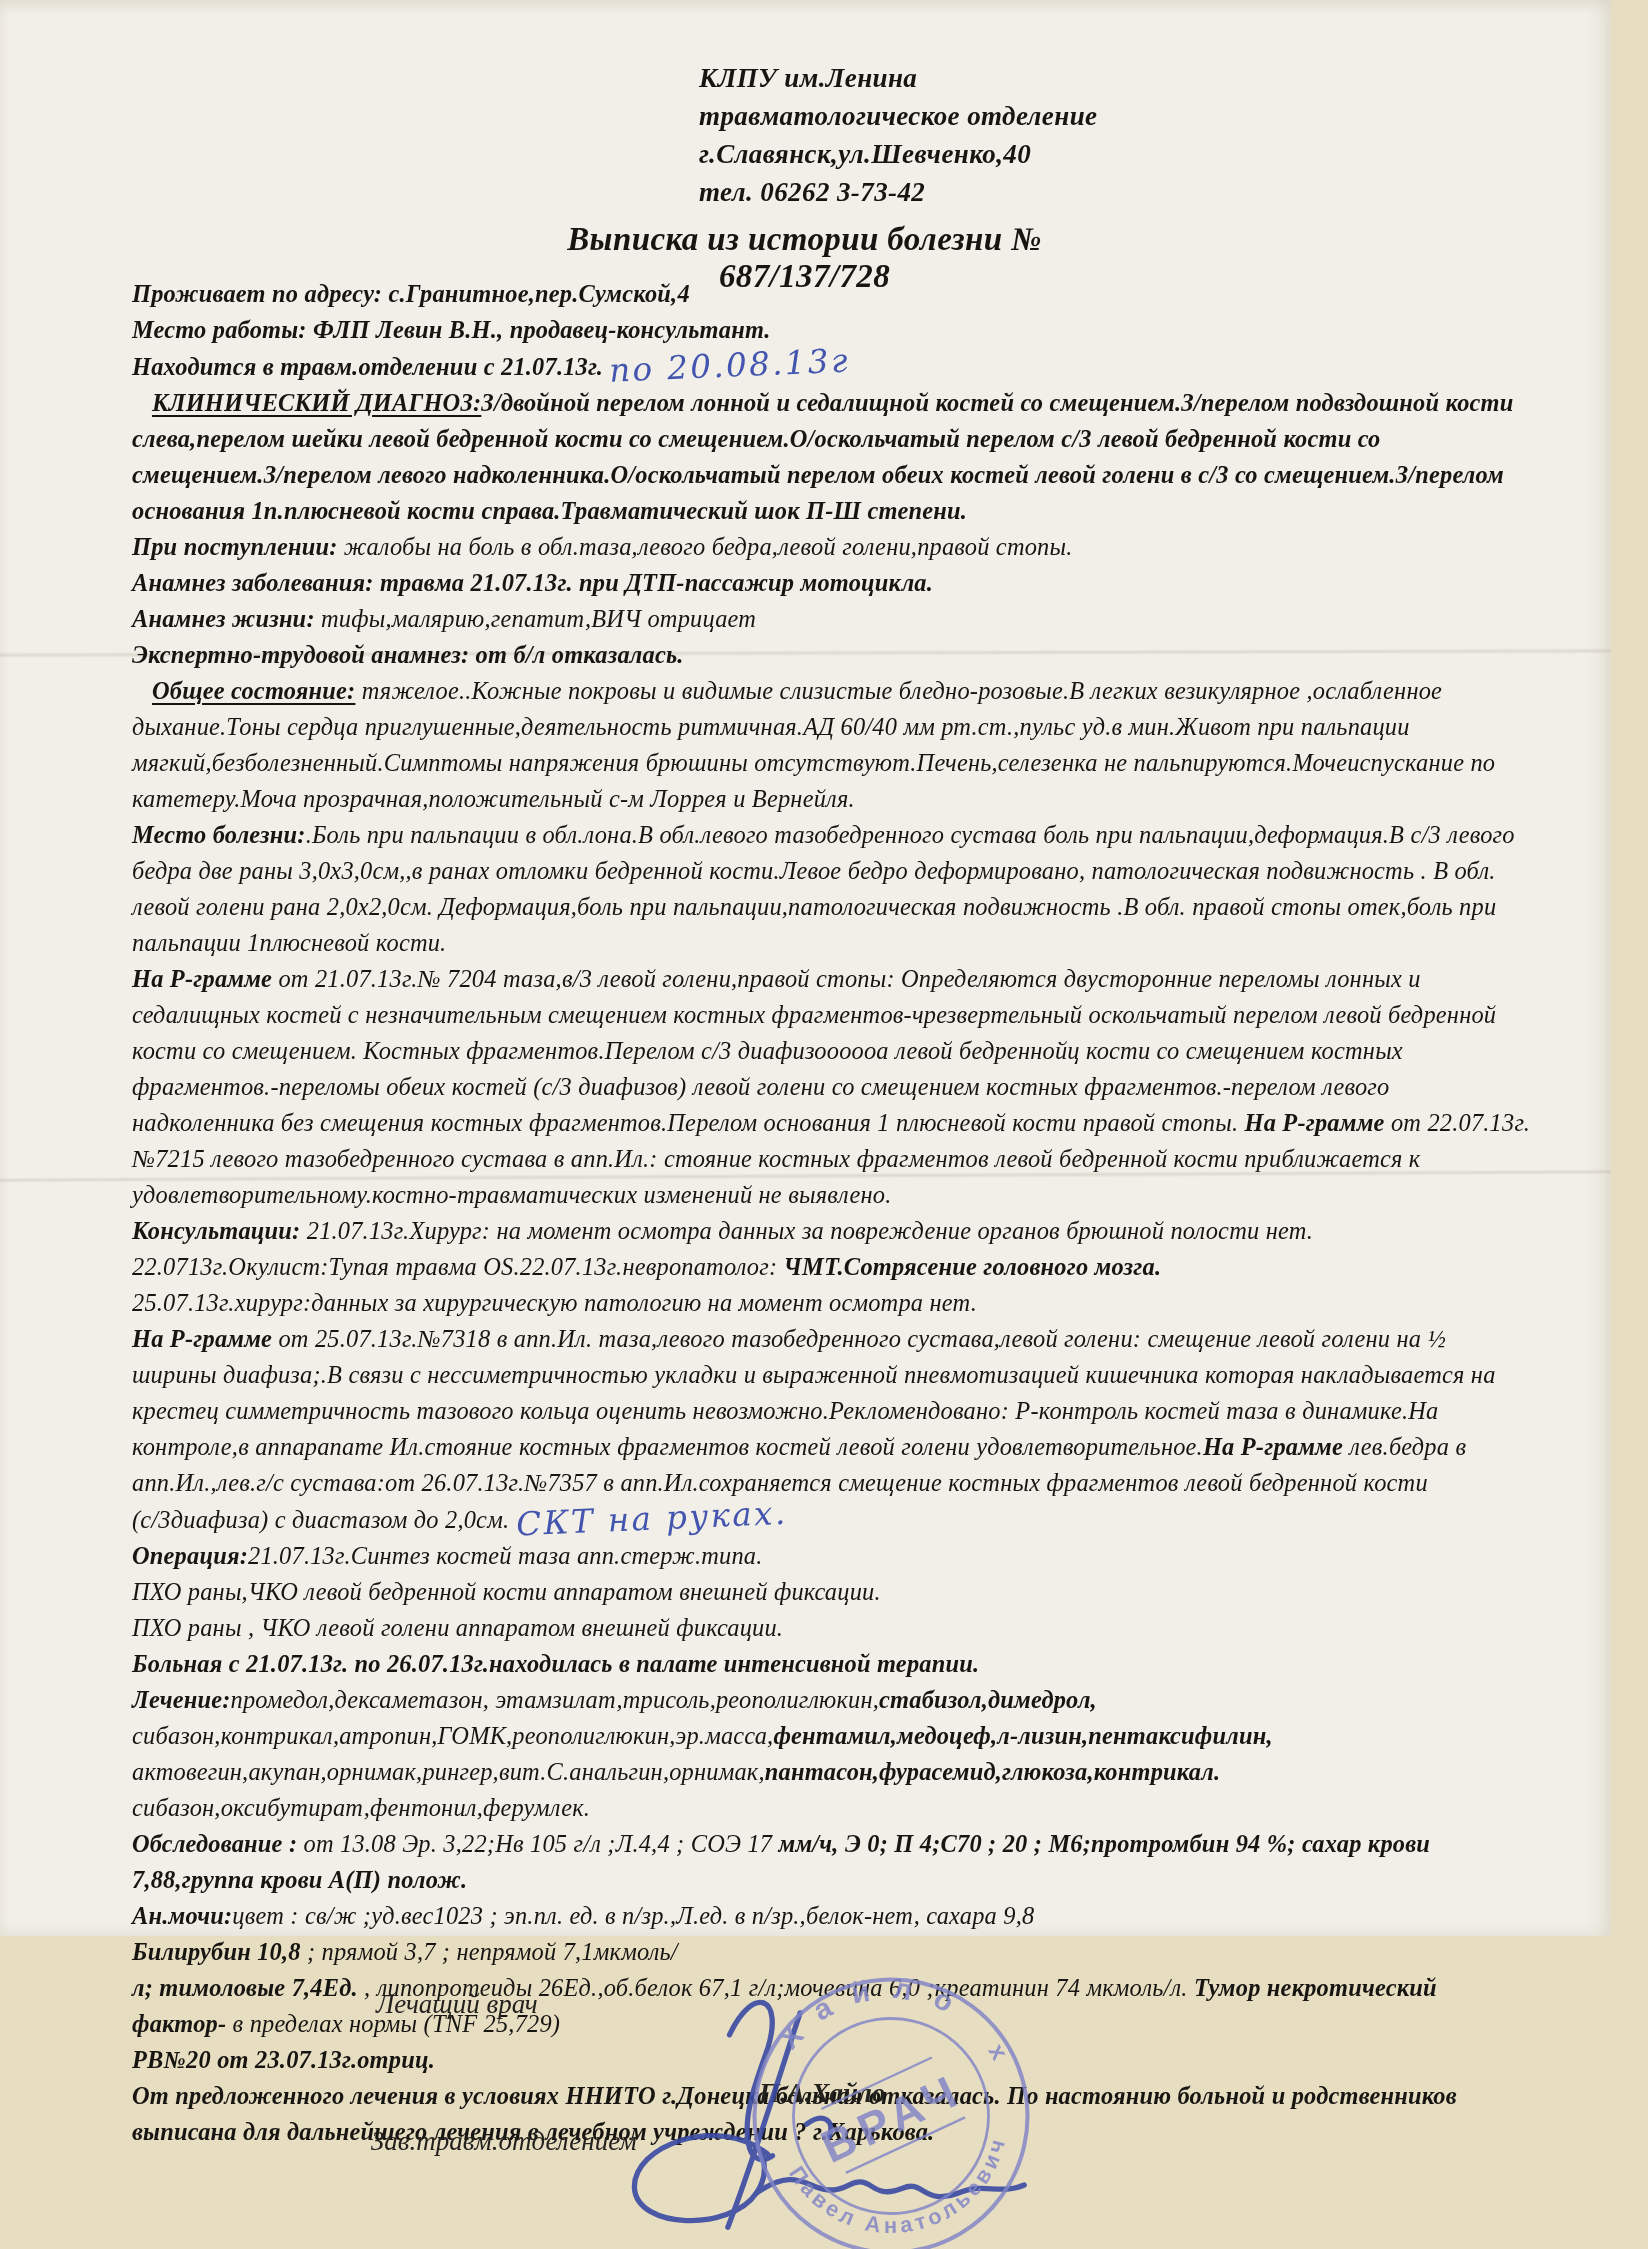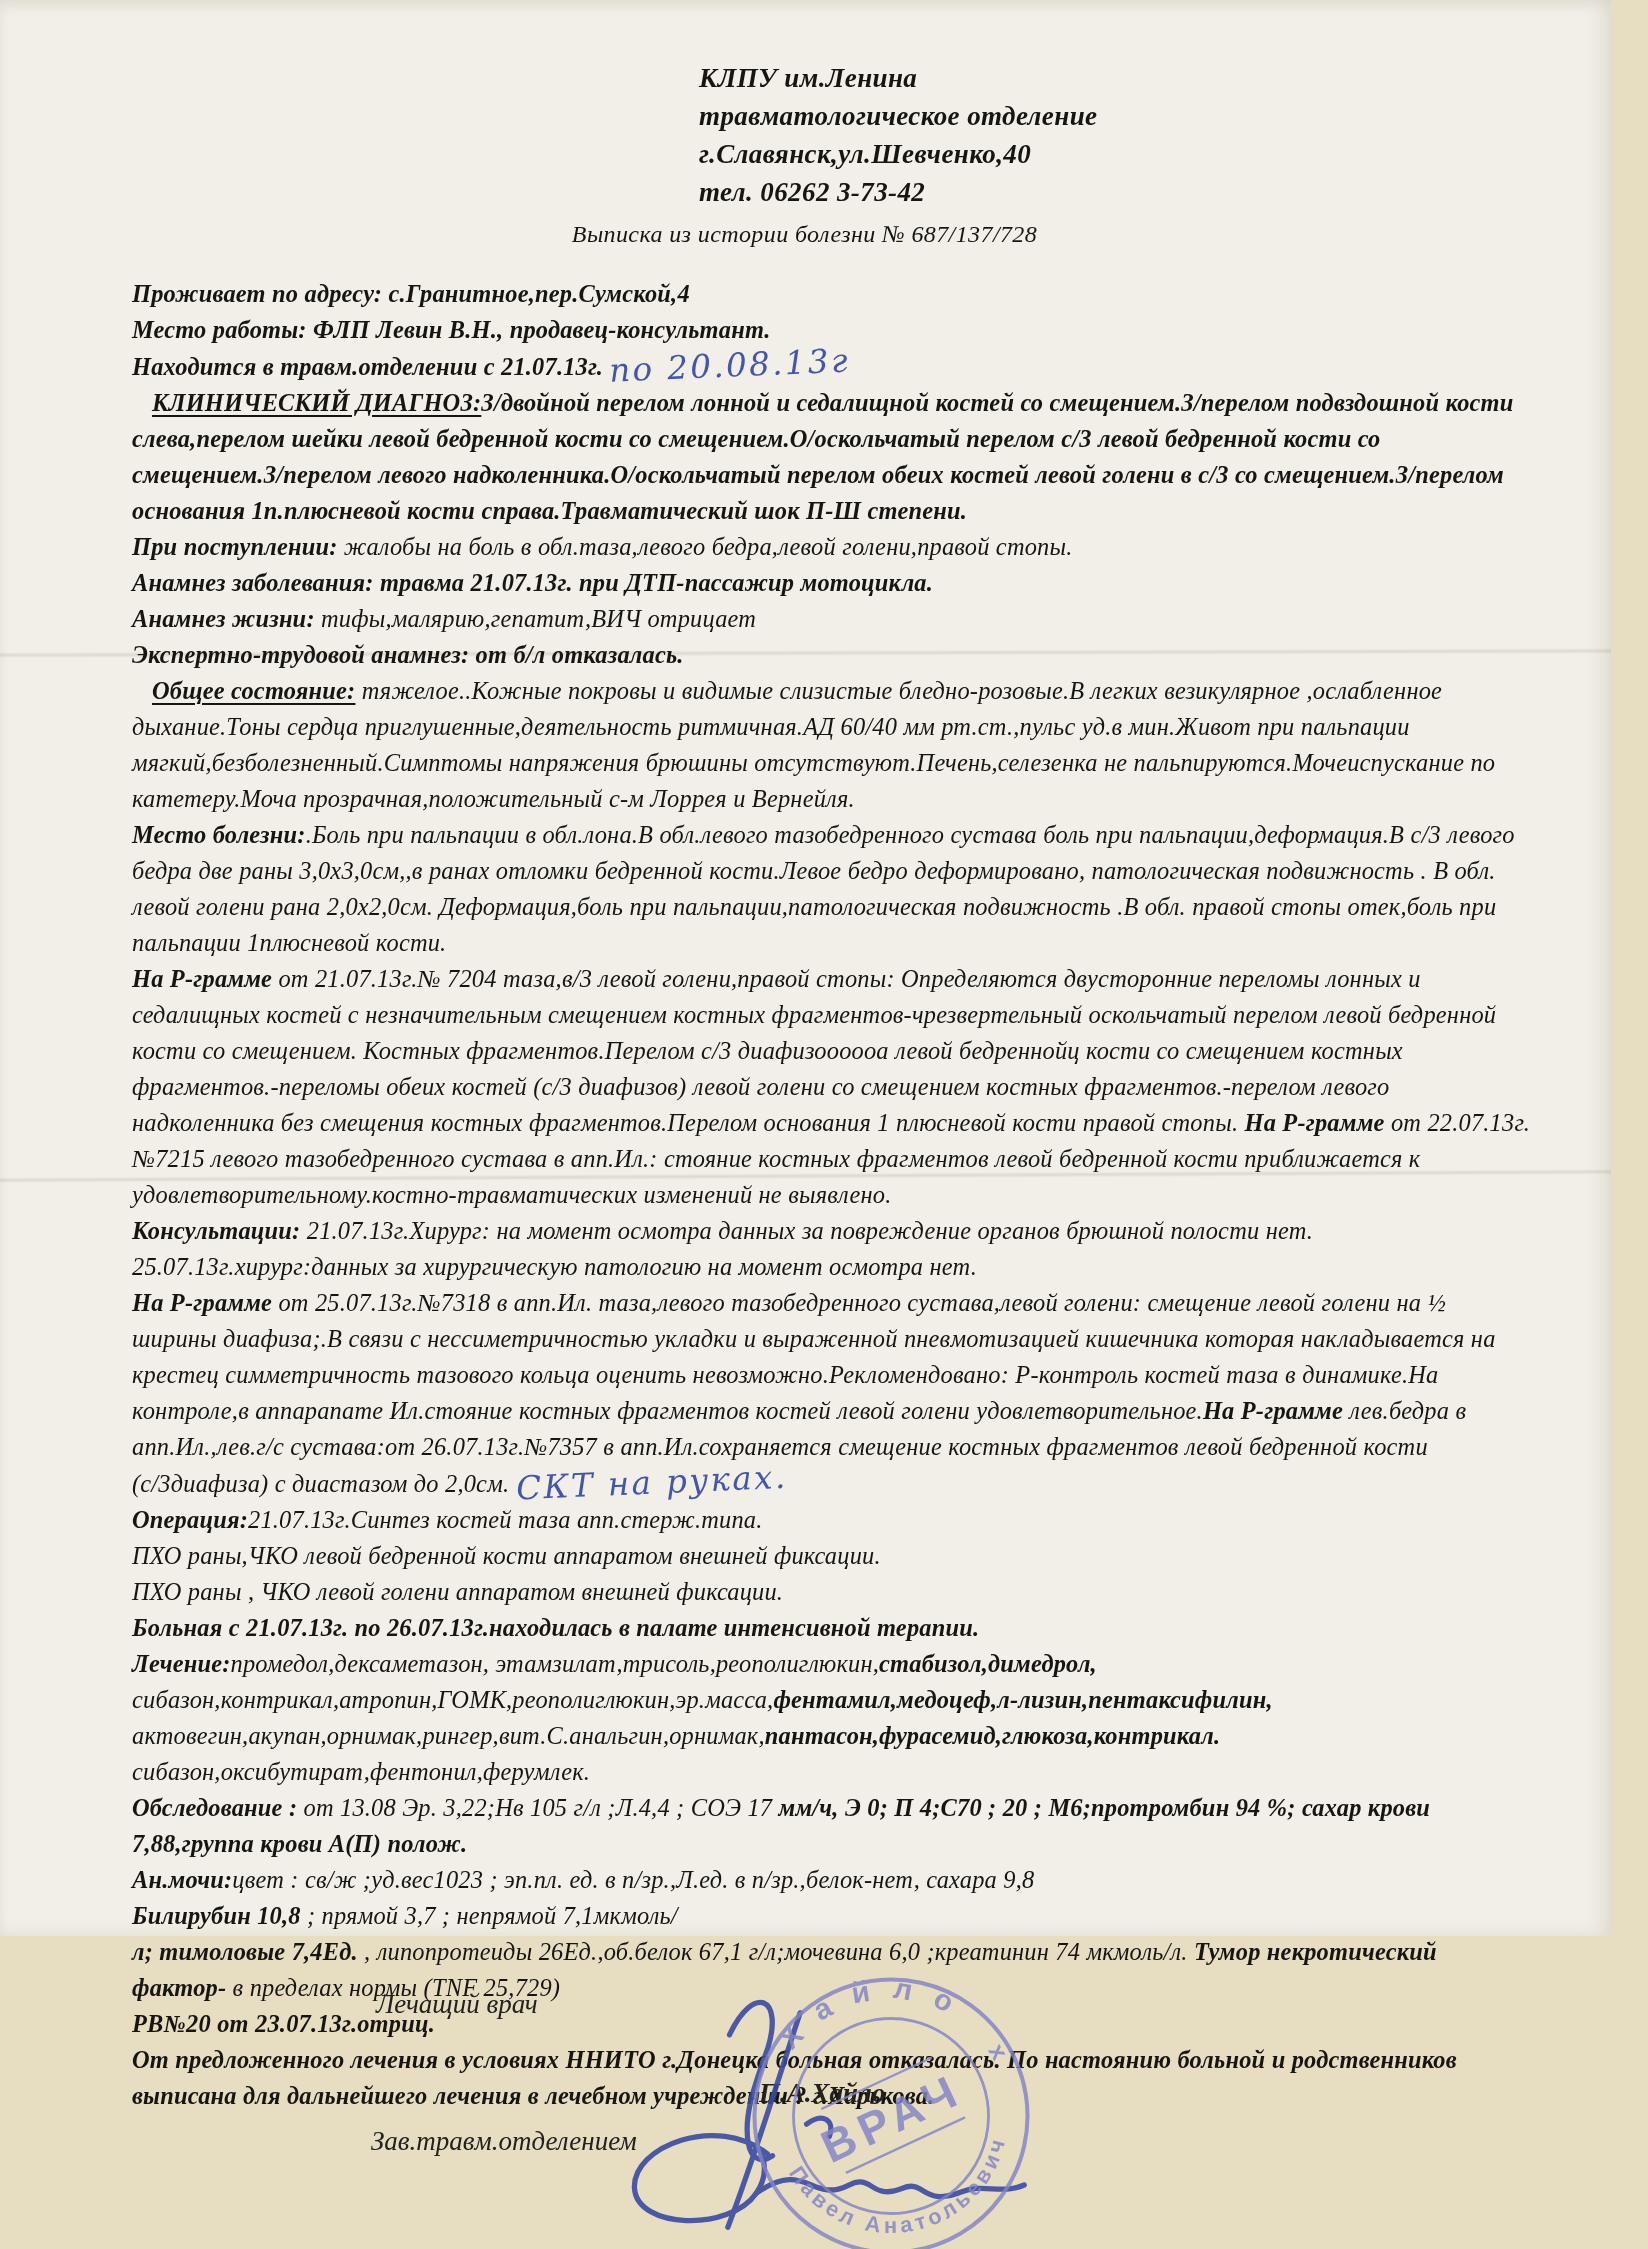--- a/index.html
+++ b/index.html
@@ -17,21 +17,21 @@
   .crease{position:absolute;left:0;width:1611px;height:5.7px;pointer-events:none;
     background:linear-gradient(to bottom, rgba(150,140,118,0), rgba(150,140,118,.22), rgba(150,140,118,0));}
   #crease1{top:650px;transform:rotate(-.15deg);}
   #crease2{top:1173px;transform:rotate(-.3deg);}
   .header-block{
     position:absolute;left:699px;top:59px;
     font-style:italic;font-weight:700;font-size:27px;line-height:38px;letter-spacing:0.4px;
   }
   .doc-title{
     position:absolute;left:512px;top:221px;width:585px;text-align:center;
-    font-style:italic;font-weight:400;font-size:24px;letter-spacing:0.4px;
+    font-style:italic;font-weight:700;font-size:33px;letter-spacing:0.4px;
   }
   #doc-body{
     position:absolute;left:132px;top:276px;width:1399px;
     font-style:italic;font-size:24.4px;line-height:36px;letter-spacing:0.2px;
   }
   #doc-body p{margin:0;}
   .seg-text{font-weight:400;}
   .seg-bold{font-weight:700;}
   .seg-labelu{font-weight:700;text-decoration:underline;text-decoration-thickness:2.4px;text-underline-offset:4.1px;margin-left:20px;}
   .seg-hand{
@@ -72,20 +72,21 @@
       <p><span class="seg-bold">Находится в травм.отделении  с 21.07.13г.  </span><span class="seg-hand">по 20.08.13г</span></p>
       <p><span class="seg-labelu">КЛИНИЧЕСКИЙ ДИАГНОЗ:</span><span class="seg-bold">З/двойной перелом лонной и седалищной костей со смещением.З/перелом подвздошной кости слева,перелом шейки левой бедренной кости со смещением.О/оскольчатый перелом с/3 левой бедренной  кости со смещением.З/перелом левого надколенника.О/оскольчатый перелом  обеих костей левой голени  в с/3 со смещением.З/перелом основания 1п.плюсневой кости  справа.Травматический шок П-Ш степени.</span></p>
       <p><span class="seg-bold"> При поступлении:</span><span class="seg-text"> жалобы  на  боль в обл.таза,левого бедра,левой голени,правой стопы.</span></p>
       <p><span class="seg-bold">Анамнез заболевания:  травма  21.07.13г. при ДТП-пассажир мотоцикла.</span></p>
       <p><span class="seg-bold">Анамнез жизни:</span><span class="seg-text"> тифы,малярию,гепатит,ВИЧ отрицает</span></p>
       <p><span class="seg-bold">Экспертно-трудовой анамнез: от б/л отказалась.</span></p>
       <p><span class="seg-labelu">Общее состояние:</span><span class="seg-text"> тяжелое..Кожные покровы и видимые слизистые бледно-розовые.В легких везикулярное ,ослабленное дыхание.Тоны сердца приглушенные,деятельность ритмичная.АД  60/40 мм рт.ст.,пульс  уд.в мин.Живот при пальпации мягкий,безболезненный.Симптомы  напряжения брюшины отсутствуют.Печень,селезенка не пальпируются.Мочеиспускание по катетеру.Моча прозрачная,положительный с-м Лоррея и Вернейля.</span></p>
       <p><span class="seg-bold">Место  болезни:</span><span class="seg-text">.Боль при пальпации в обл.лона.В обл.левого тазобедренного сустава боль при пальпации,деформация.В с/3 левого бедра две  раны 3,0х3,0см,,в ранах отломки бедренной кости.Левое бедро деформировано,  патологическая подвижность . В обл. левой голени рана 2,0х2,0см. Деформация,боль при пальпации,патологическая подвижность .В обл. правой стопы отек,боль при  пальпации 1плюсневой кости.</span></p>
       <p><span class="seg-bold">На Р-грамме</span><span class="seg-text">  от   21.07.13г.№ 7204 таза,в/3 левой голени,правой стопы:  Определяются двусторонние переломы лонных и седалищных костей с незначительным смещением костных фрагментов-чрезвертельный оскольчатый перелом левой бедренной кости со смещением. Костных фрагментов.Перелом с/3 диафизоооооа левой бедреннойц кости со смещением костных фрагментов.-переломы обеих костей  (с/3 диафизов) левой голени со смещением костных фрагментов.-перелом левого надколенника без смещения костных фрагментов.Перелом основания 1 плюсневой кости правой стопы. </span><span class="seg-bold">На Р-грамме</span><span class="seg-text"> от 22.07.13г.№7215 левого тазобедренного сустава в апп.Ил.: стояние костных фрагментов левой бедренной кости приближается к удовлетворительному.костно-травматических изменений не выявлено.</span></p>
       <p><span class="seg-bold">Консультации:</span><span class="seg-text"> 21.07.13г.Хирург: на момент осмотра данных за повреждение органов  брюшной полости нет.</span></p>
+      <p><span class="seg-text">22.0713г.Окулист:Тупая травма OS.22.07.13г.невропатолог: </span><span class="seg-bold">ЧМТ.Сотрясение головного мозга.</span></p>
       <p><span class="seg-text">25.07.13г.хирург:данных за хирургическую патологию на момент осмотра нет.</span></p>
       <p><span class="seg-bold">На Р-грамме</span><span class="seg-text"> от 25.07.13г.№7318 в апп.Ил. таза,левого тазобедренного сустава,левой голени: смещение левой  голени на ½ ширины диафиза;.В связи с нессиметричностью укладки и выраженной пневмотизацией кишечника которая накладывается на крестец симметричность тазового кольца оценить невозможно.Рекломендовано: Р-контроль костей таза в динамике.На контроле,в  аппарапате Ил.стояние костных фрагментов костей левой голени удовлетворительное.</span><span class="seg-bold">На Р-грамме</span><span class="seg-text">  лев.бедра в апп.Ил.,лев.г/с сустава:от 26.07.13г.№7357 в апп.Ил.сохраняется смещение костных фрагментов левой бедренной кости (с/3диафиза) с диастазом до 2,0см.  </span><span class="seg-hand">СКТ на руках.</span></p>
       <p><span class="seg-bold">Операция:</span><span class="seg-text">21.07.13г.Синтез костей таза апп.стерж.типа.</span></p>
       <p><span class="seg-text">ПХО раны,ЧКО левой бедренной кости аппаратом внешней фиксации.</span></p>
       <p><span class="seg-text">ПХО раны , ЧКО левой голени аппаратом внешней фиксации.</span></p>
       <p><span class="seg-bold">Больная с 21.07.13г. по 26.07.13г.находилась в палате интенсивной терапии.</span></p>
       <p><span class="seg-bold">Лечение:</span><span class="seg-text">промедол,дексаметазон, этамзилат,трисоль,реополиглюкин,</span><span class="seg-bold">стабизол,димедрол,</span><span class="seg-text"> сибазон,контрикал,атропин,ГОМК,реополиглюкин,эр.масса,</span><span class="seg-bold">фентамил,медоцеф,л-лизин,пентаксифилин,</span><span class="seg-text"> актовегин,акупан,орнимак,рингер,вит.С.анальгин,орнимак,</span><span class="seg-bold">пантасон,фурасемид,глюкоза,контрикал.</span><span class="seg-text"> сибазон,оксибутират,фентонил,ферумлек.</span></p>
       <p><span class="seg-bold">Обследование :</span><span class="seg-text"> от 13.08 Эр. 3,22;Нв 105 г/л ;Л.4,4 ; СОЭ 17 </span><span class="seg-bold">мм/ч, Э 0; П 4;С70  ; 20  ; М6;протромбин  94 %; сахар крови 7,88,группа крови  А(П) полож.</span></p>
       <p><span class="seg-bold">Ан.мочи:</span><span class="seg-text">цвет :  св/ж ;уд.вес1023  ; эп.пл. ед. в  п/зр.,Л.ед. в п/зр.,белок-нет, сахара 9,8</span></p>
       <p><span class="seg-bold">Билирубин 10,8</span><span class="seg-text">  ; прямой 3,7 ; непрямой 7,1мкмоль/</span></p>

